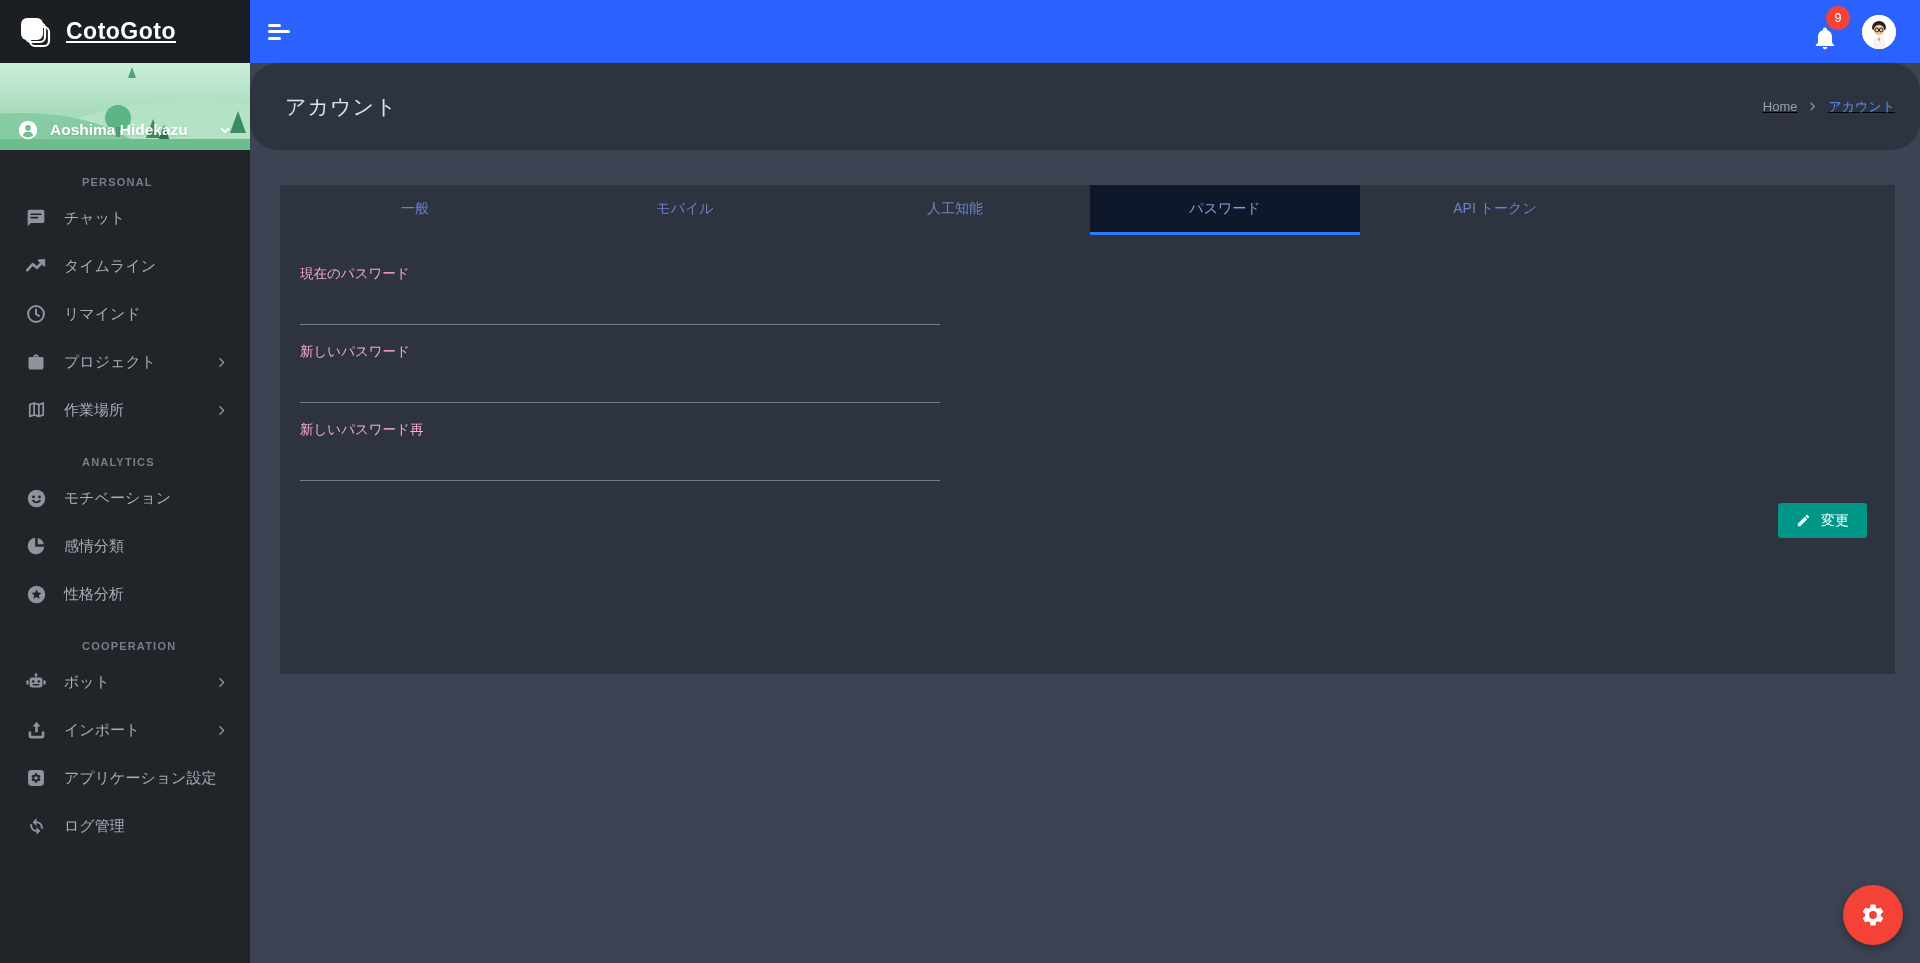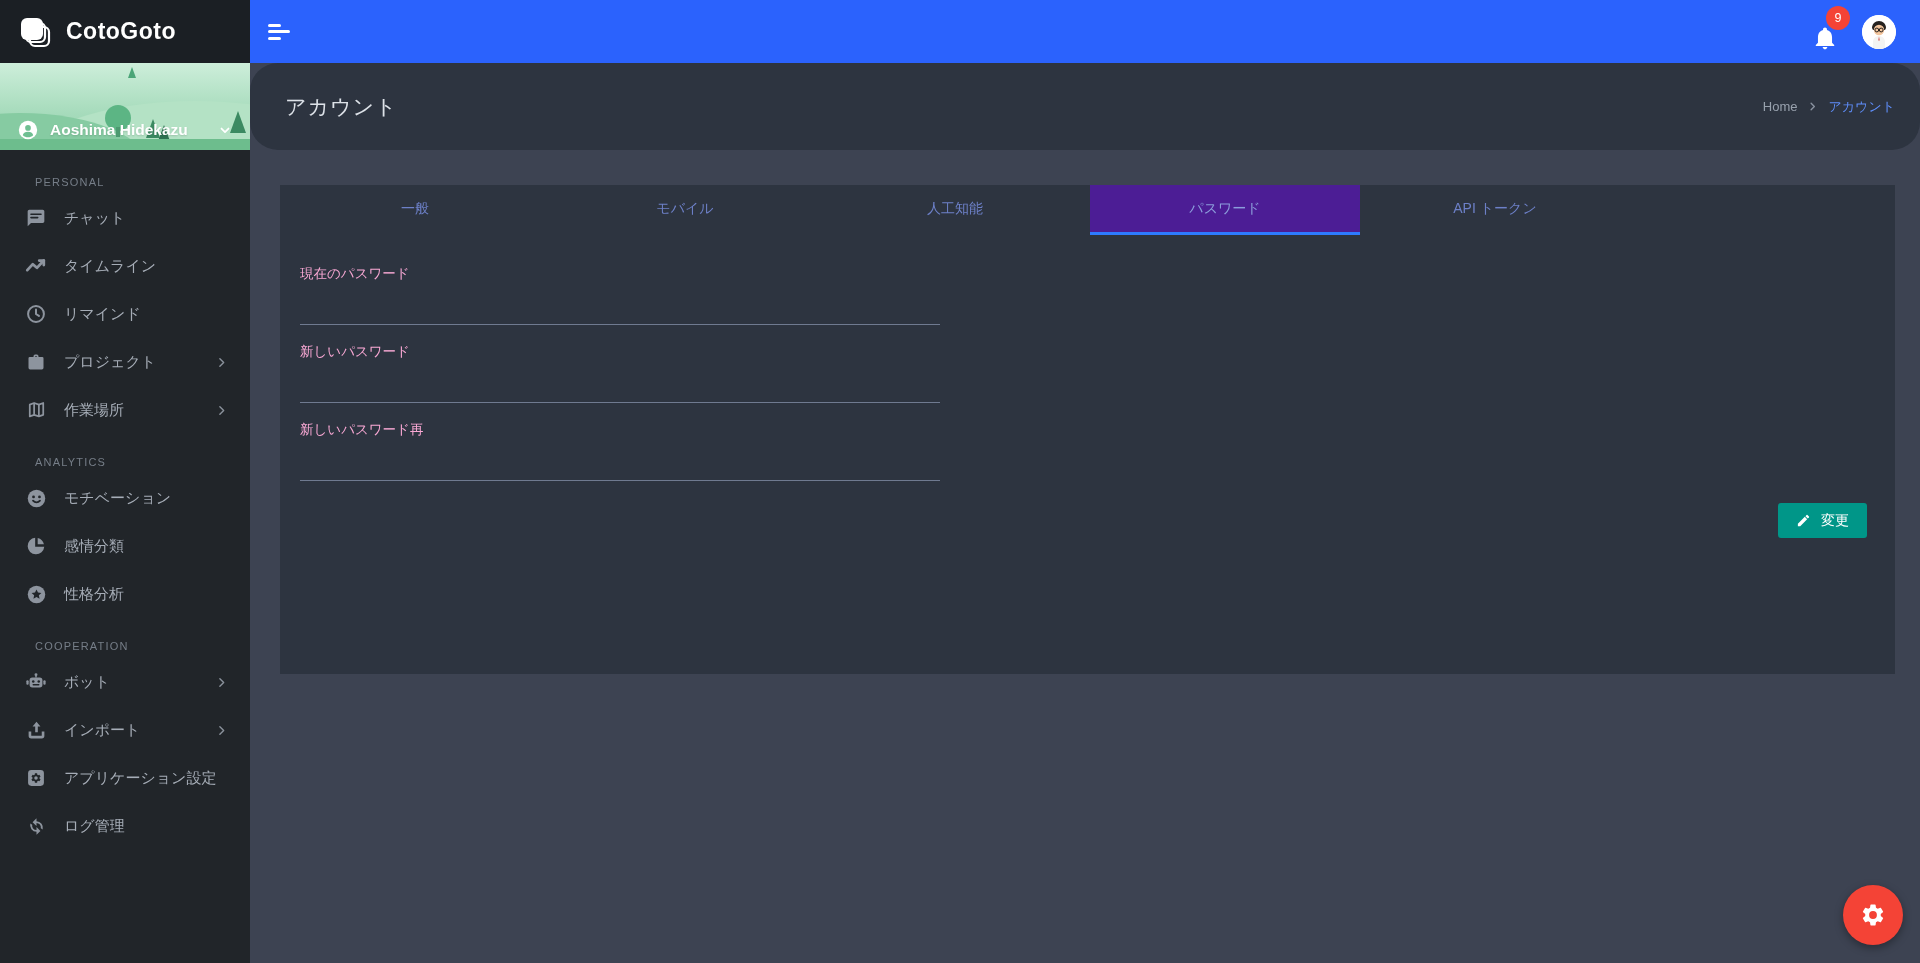--- a/index.html
+++ b/index.html
@@ -5,31 +5,31 @@
   * { margin:0; padding:0; box-sizing:border-box; }
   html,body { width:1920px; height:963px; overflow:hidden; background:#3d4352;
     font-family:"Liberation Sans","DejaVu Sans",sans-serif; }
   .app { position:relative; width:1920px; height:963px; }
 
   
   .sidebar { position:absolute; left:0; top:0; width:250px; height:963px;
     background:#212529; z-index:5; }
   .logo-strip { height:63px; background:#1b1f24; display:flex; align-items:center;
     padding-left:18px; gap:14px; cursor:pointer; }
-  .logo-text { color:#fff; font-size:23px; font-weight:bold; letter-spacing:.5px; }
+  .logo-text { color:#fff; font-size:23px; font-weight:bold; letter-spacing:.5px;text-decoration:underline; }
   .user-panel { position:relative; height:87px; overflow:hidden; cursor:pointer;
     background:linear-gradient(180deg,#cdeeda 0%,#a8dcbd 55%,#8fd0a9 100%); }
   .user-panel svg.landscape { position:absolute; left:0; top:0; }
   .user-row { position:absolute; left:0; bottom:10px; width:100%; display:flex;
     align-items:center; padding:0 18px; gap:12px; color:#fff; }
   .user-row .uname { font-size:15.5px; font-weight:bold; flex:1;
     text-shadow:0 1px 2px rgba(0,0,0,.15); }
   .nav { padding-top:4px; }
   .section-header { padding:22px 35px 6px; color:#767e88; font-size:11px;
-    font-weight:normal; letter-spacing:1.2px; }
+    font-weight:bold; letter-spacing:1.2px;margin-left:47px; }
   .nav-item { height:48px; display:flex; align-items:center; padding:0 22px 0 25px;
     gap:17px; color:#a6adb7; font-size:15px; cursor:pointer; }
   .nav-item .ic { width:22px; height:22px; display:flex; align-items:center;
     justify-content:center; color:#8d949e; flex:0 0 22px; }
   .nav-item .lbl { flex:1; }
   .nav-item .chev { color:#8a919b; display:flex; }
 
   
   .topbar { position:absolute; left:250px; top:0; right:0; height:63px;
     background:#2b62fd; display:flex; align-items:center; }
@@ -46,34 +46,34 @@
     background:#f44336; border-radius:50%; color:#fff; font-size:12.5px;
     display:flex; align-items:center; justify-content:center; }
   .avatar { width:34px; height:34px; border-radius:50%; overflow:hidden;
     background:#fff; cursor:pointer; flex:0 0 34px; }
 
   
   .page-header { position:absolute; left:250px; top:63px; right:0; height:87px;
     background:#2d3440; display:flex; align-items:center; padding:0 25px 0 35px;border-radius:28px; }
   .page-title { color:#dde2e8; font-size:21px; font-weight:500; letter-spacing:1px; }
   .breadcrumb { margin-left:auto; display:flex; align-items:center; gap:10px;
-    font-size:13px; }
+    font-size:13px;text-decoration:underline; }
   .bc-home { color:#98a1ad; cursor:pointer; }
   .bc-sep { color:#8a93a0; display:flex; }
   .bc-current { color:#5f8efa; cursor:pointer; }
 
   
   .main { position:absolute; left:250px; top:150px; right:0; bottom:0;
     background:#3d4352; }
   .card { position:absolute; left:30px; top:35px; width:1615px; height:489px;
     background:#2d3440; }
   .tabs { display:flex; height:50px; }
   .tab { flex:0 0 270px; display:flex; align-items:center; justify-content:center;
     color:#6d80c8; font-size:14px; cursor:pointer; border-bottom:3px solid transparent; }
-  .tab.active { background:#4c1d95; border-bottom-color:#2e7bff; color:#8b9ddb; }
+  .tab.active { background:#0f172a; border-bottom-color:#2e7bff; color:#8b9ddb; }
   .form-area { padding:30px 20px 0; }
   .field { width:640px; margin-bottom:18px; }
   .field label { display:block; color:#f9a8d4; font-size:13.5px; }
   .field input { display:block; width:100%; height:42px; background:transparent;
     border:none; border-bottom:1px solid #6f7a90; color:#dde2e8; font-size:15px;
     outline:none; }
   .btn-row { display:flex; justify-content:flex-end; padding:4px 28px 0 0; }
   .btn-change { display:flex; align-items:center; gap:10px; background:#009688;
     color:#fff; border:none; border-radius:3px; height:35px; padding:0 18px;
     font-size:14px; cursor:pointer; font-family:inherit; }

